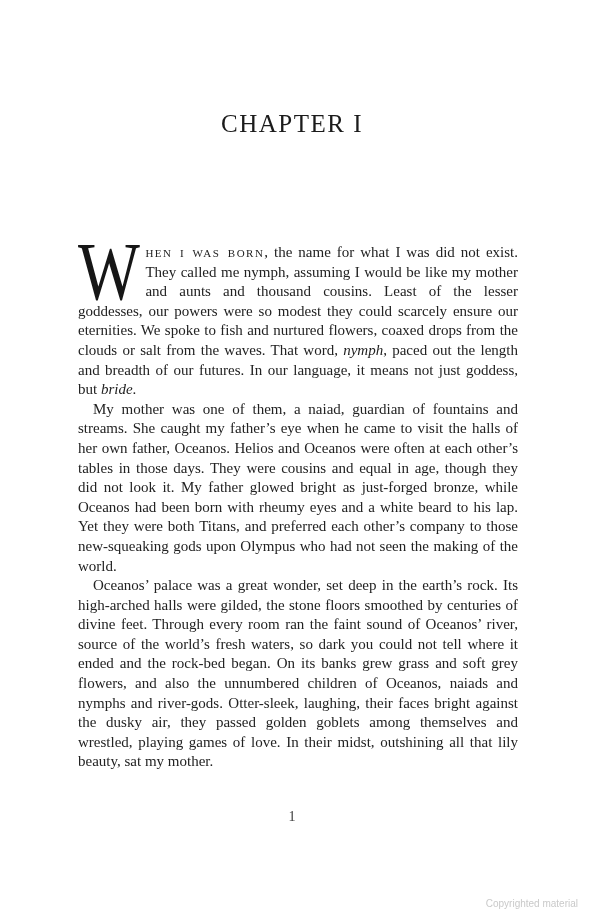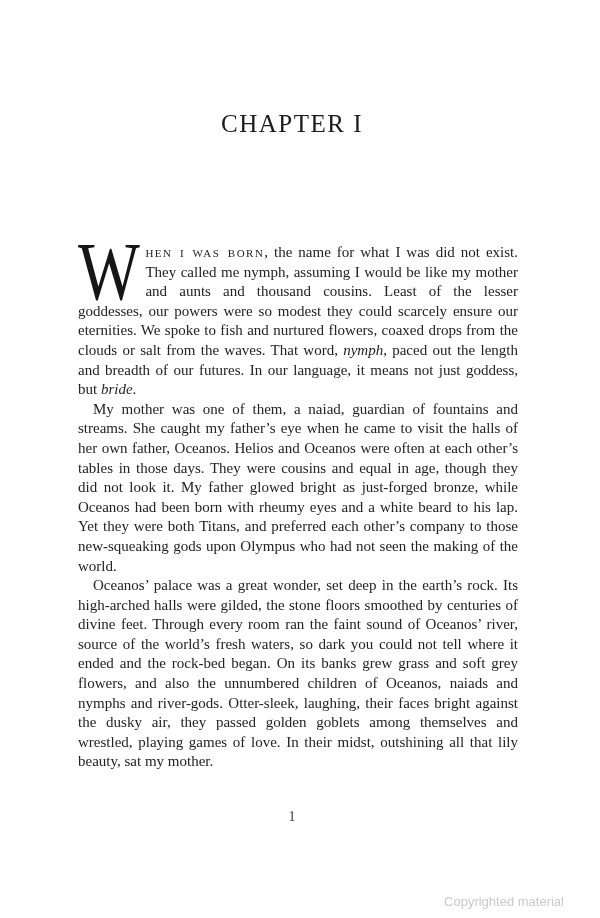--- a/index.html
+++ b/index.html
@@ -67,24 +67,24 @@
     position: absolute;
     top: 809px;
     left: 0;
     width: 100%;
     text-align: center;
     font-size: 14px;
     color: #3a3a3a;
   }
   .copyright {
     position: absolute;
-    right: 20px;
+    right: 6px;
     bottom: 9px;
     font-family: "Liberation Sans", sans-serif;
-    font-size: 13px;
+    font-size: 10px;
     color: #c9c9c9;
   }
 </style>
 </head>
 <body>
 
 <div class="page">
   <h1 class="chapter-title">CHAPTER I</h1>
 
   <div class="body-text">

